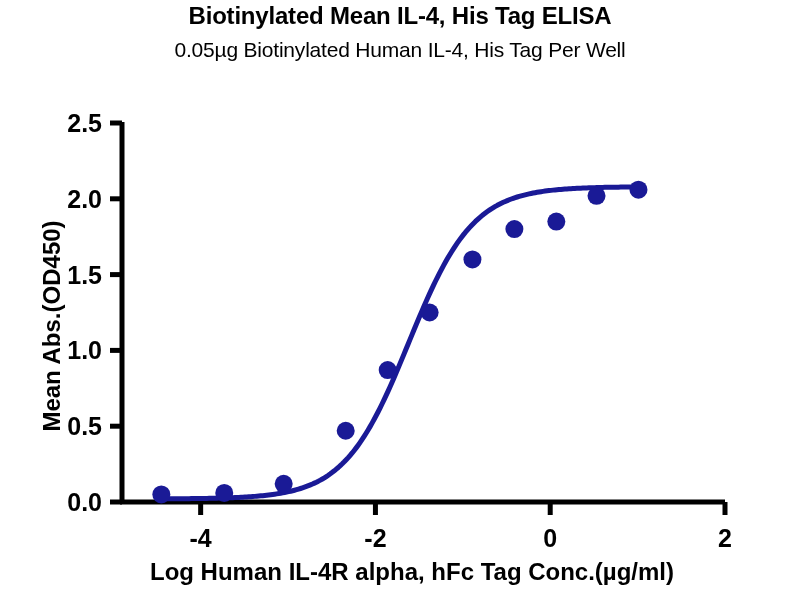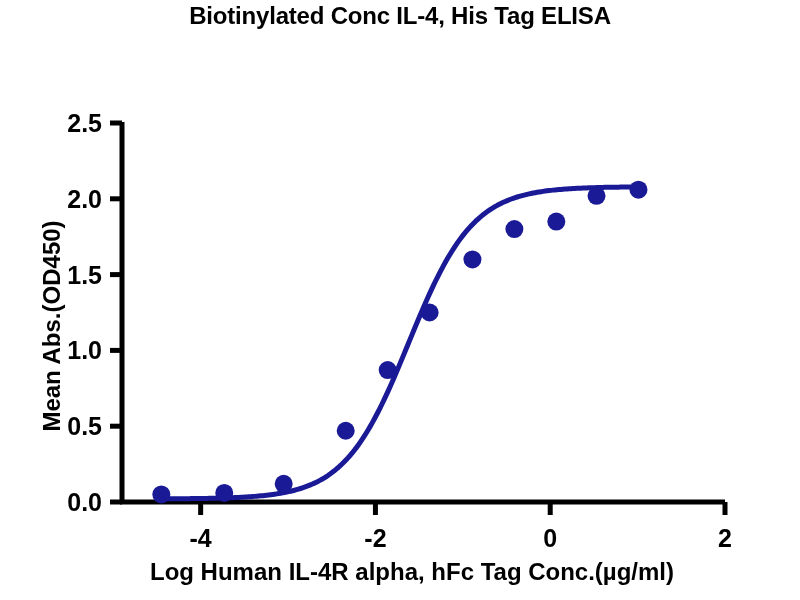--- a/index.html
+++ b/index.html
@@ -66,21 +66,22 @@
     font-size: 25px;
     font-weight: bold;
     fill: #000000;
   }
 </style>
 </head>
 <body>
 
 <div id="page">
 
-  <div id="title">Biotinylated Conc IL-4, His Tag ELISA</div>
+  <div id="title">Biotinylated Mean IL-4, His Tag ELISA</div>
+  <div id="subtitle">0.05µg Biotinylated Human IL-4, His Tag Per Well</div>
 
   <svg id="plot-svg" width="800" height="600">
     <g id="svg-root">
         <line x1="122" y1="122" x2="122" y2="502" stroke="#000000" stroke-width="5"></line>
         <line x1="120" y1="502" x2="725" y2="502" stroke="#000000" stroke-width="5"></line>
         <line x1="110" y1="502" x2="122" y2="502" stroke="#000000" stroke-width="5"></line>
         <text x="102" y="511" text-anchor="end" class="tick-text">0.0</text>
         <line x1="110" y1="426.2" x2="122" y2="426.2" stroke="#000000" stroke-width="5"></line>
         <text x="102" y="435.2" text-anchor="end" class="tick-text">0.5</text>
         <line x1="110" y1="350.4" x2="122" y2="350.4" stroke="#000000" stroke-width="5"></line>

